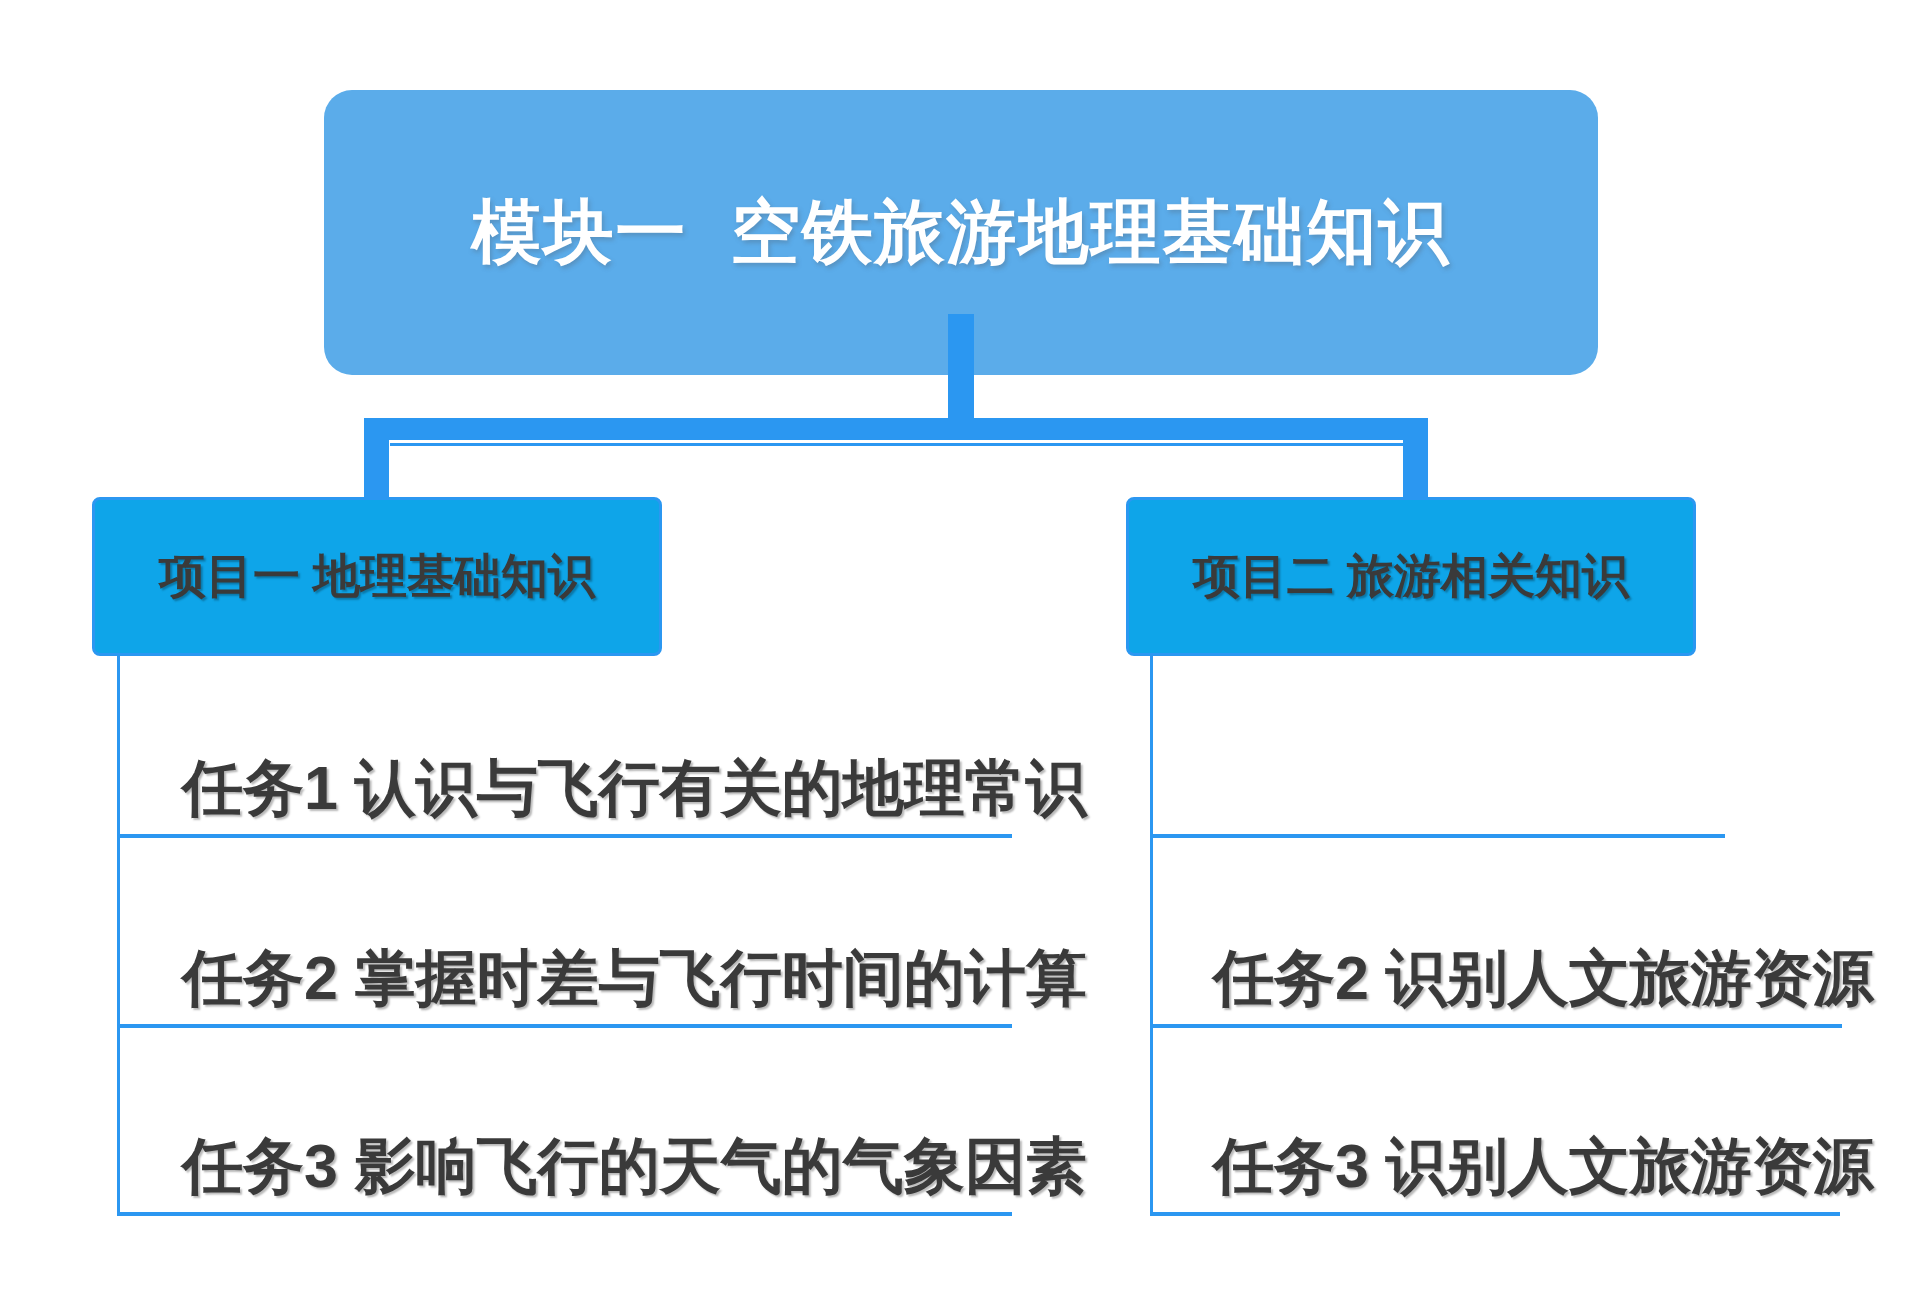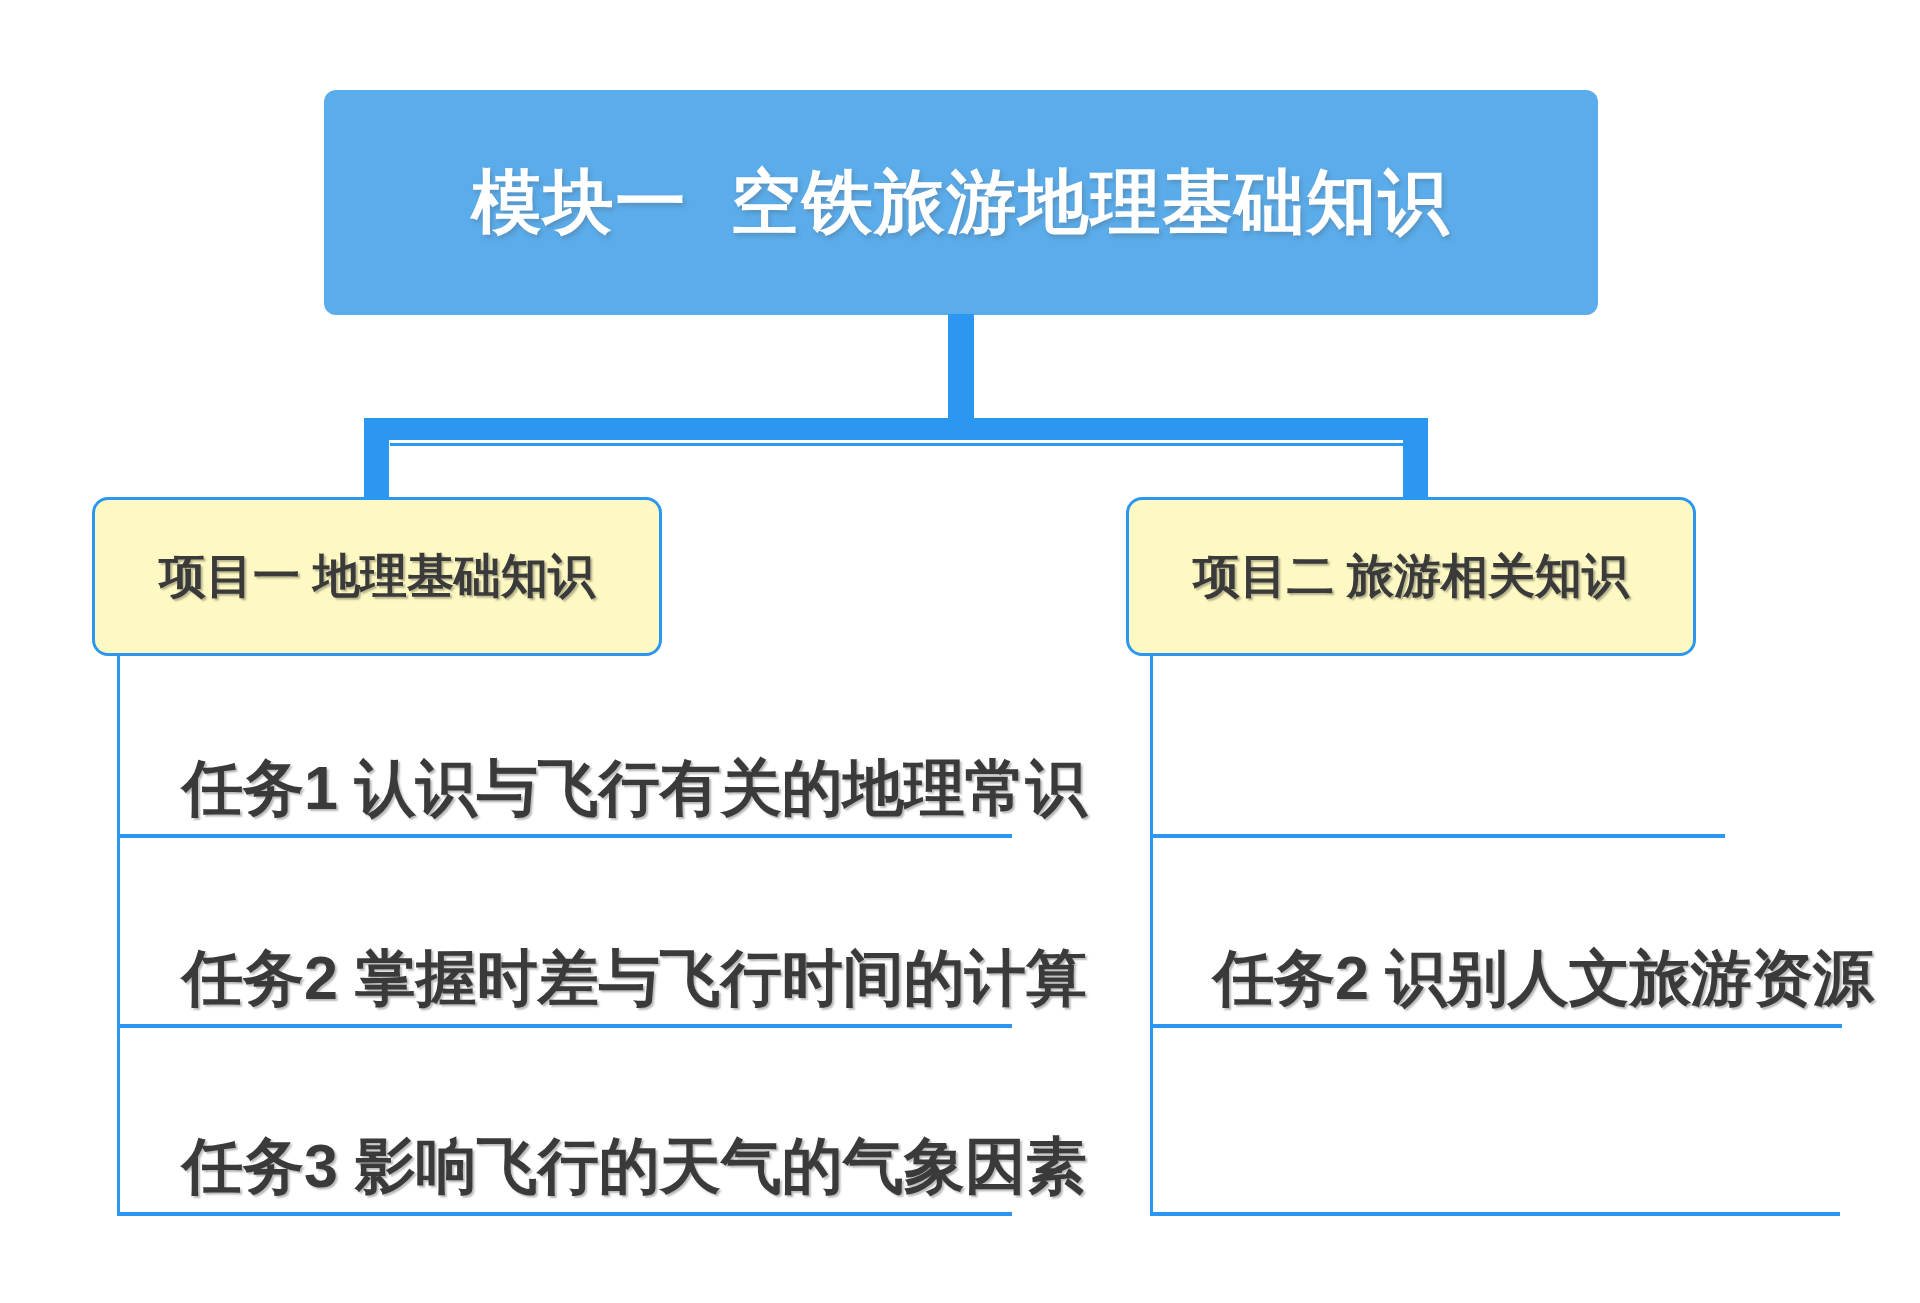--- a/index.html
+++ b/index.html
@@ -11,23 +11,23 @@
     width: 1920px;
     height: 1303px;
     background: var(--bg, #ffffff);
     overflow: hidden;
   }
 
   
   .root-node {
     position: absolute;
     left: 324px; top: 90px;
-    width: 1274px; height: 225px;
+    width: 1274px; height: 285px;
     background: var(--root-fill, #5BACEA);
-    border-radius: 12px;
+    border-radius: 28px;
     display: flex; align-items: center; justify-content: center;
   }
   .root-node .root-label {
     color: var(--root-text, #ffffff);
     font-size: 70px;
     font-weight: 600;
     letter-spacing: 2px;
     white-space: pre;
     text-shadow: 2px 3px 4px rgba(80, 100, 120, 0.35);
   }
@@ -38,23 +38,23 @@
   .conn-bar        { left: 364px;  top: 418px; width: 1064px; height: 22px;  }
   .conn-drop-left  { left: 364px;  top: 440px; width: 25px;   height: 59px;  }
   .conn-drop-right { left: 1403px; top: 440px; width: 25px;   height: 59px;  }
   .conn-bar-edge   { left: 390px;  top: 443px; width: 1013px; height: 3px;   }
 
   
   .branch-node {
     position: absolute;
     top: 497px;
     width: 570px; height: 159px;
-    background: #fef9c3;
+    background: #0ea5e9;
     border: 3px solid var(--accent, #2B97F1);
-    border-radius: 16px;
+    border-radius: 8px;
     display: flex; align-items: center; justify-content: center;
   }
   .branch-node.left  { left: 92px; }
   .branch-node.right { left: 1126px; justify-content: center; }
   .branch-label {
     color: var(--text-dark, #3A3A3A);
     font-size: 47px;
     font-weight: 700;
     white-space: nowrap;
     text-shadow: 2px 2px 2px rgba(0,0,0,0.28);
@@ -125,15 +125,16 @@
   <div class="task-line l2"></div>
 
   <div class="task-label col-left t3">任务3 影响飞行的天气的气象因素</div>
   <div class="task-line l3"></div>
 
   <div class="task-line r1"></div>
 
   <div class="task-label col-right t2">任务2 识别人文旅游资源</div>
   <div class="task-line r2"></div>
 
+  <div class="task-label col-right t3">任务3 识别人文旅游资源</div>
   <div class="task-line r3"></div>
 
 </div>
 
 </body></html>

